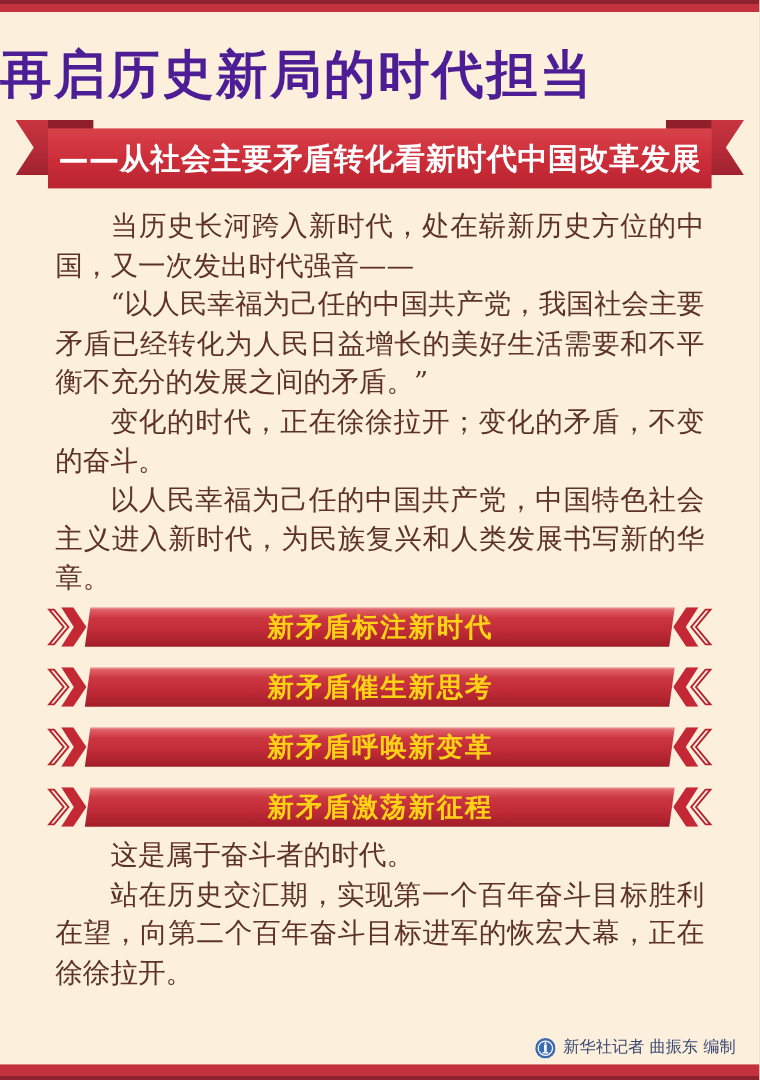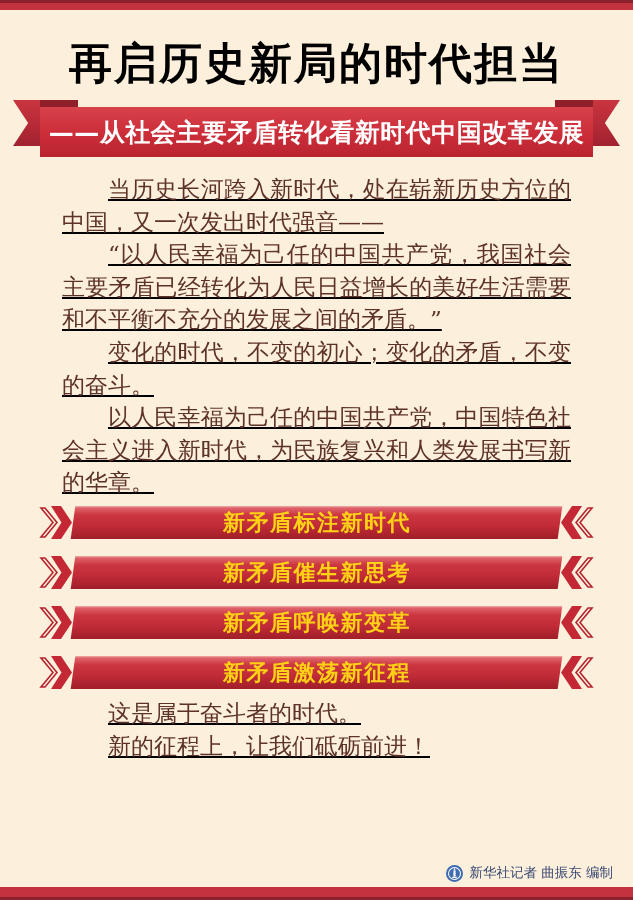--- a/index.html
+++ b/index.html
@@ -10,46 +10,46 @@
     background:#fcefdb;
     overflow:hidden;
     font-family:"DejaVu Sans","Liberation Sans",sans-serif;
   }
   .top-bar{
     height:10px;
     background:linear-gradient(180deg,#8c222e 0 3px,#c43240 3px);
   }
   .main-title{
     margin-top:28px;
-    text-align:center;
+    text-align:left;
     font-size:43px;
     line-height:50px;
     font-weight:bold;
     letter-spacing:2px;
-    color:#000000;
+    color:#4c1d95;
   }
   
   .ribbon{position:relative;height:57px;margin-top:12px;}
   .ribbon-tail{position:absolute;top:0;width:36px;height:46px;
     background:linear-gradient(180deg,#c93540 0%,#b52a36 55%,#a02230 100%);}
   .ribbon-tail.left{left:13px;clip-path:polygon(0 0,100% 0,100% 100%,0 100%,42% 50%);}
   .ribbon-tail.right{right:13px;clip-path:polygon(0 0,100% 0,58% 50%,100% 100%,0 100%);}
   .ribbon-fold{position:absolute;top:0;height:8px;width:38px;background:#8f1f29;}
   .ribbon-fold.left{left:40px;clip-path:polygon(0 0,100% 0,100% 100%,0 100%);}
   .ribbon-fold.right{right:40px;clip-path:polygon(0 0,100% 0,100% 100%,0 100%);}
   .ribbon-band{
     position:absolute;left:40px;right:40px;top:7px;bottom:0;
     background:linear-gradient(180deg,#d8414b 0%,#cb2d38 55%,#b92430 100%);
     display:flex;align-items:center;justify-content:center;
   }
   .ribbon-band span{
     color:#ffffff;font-weight:bold;font-size:25px;letter-spacing:0.5px;
   }
   
-  .content{padding:0 62px;text-decoration:underline;}
+  .content{padding:0 46px;}
   .content.intro{margin-top:16px;}
   .content.closing{margin-top:8px;}
   .content p{
     margin:0;
     font-family:"DejaVu Serif","Liberation Serif",serif;
     font-size:23px;
     line-height:32.6px;
     color:#5d3329;
     text-align:justify;
     text-indent:2em;
@@ -103,21 +103,21 @@
     <div class="ribbon-fold left"></div>
     <div class="ribbon-fold right"></div>
     <div class="ribbon-band">
       <span>——从社会主要矛盾转化看新时代中国改革发展</span>
     </div>
   </div>
 
   <div class="content intro">
     <p>当历史长河跨入新时代，处在崭新历史方位的中国，又一次发出时代强音——</p>
     <p>“以人民幸福为己任的中国共产党，我国社会主要矛盾已经转化为人民日益增长的美好生活需要和不平衡不充分的发展之间的矛盾。”</p>
-    <p>变化的时代，不变的初心；变化的矛盾，不变的奋斗。</p>
+    <p>变化的时代，正在徐徐拉开；变化的矛盾，不变的奋斗。</p>
     <p>以人民幸福为己任的中国共产党，中国特色社会主义进入新时代，为民族复兴和人类发展书写新的华章。</p>
   </div>
 
   <div class="banners">
     <div class="banner">
       <div class="chev left">
         <svg viewBox="0 0 34 33">
           <path d="M3 2 L7 2 L19 16.5 L7 31 L3 31 L15 16.5 Z" fill="none" stroke="#b5242f" stroke-width="1.6"></path>
           <path d="M13 0 L23 0 L34 16.5 L23 33 L13 33 L23.5 16.5 Z" fill="#c32834"></path>
         </svg>
@@ -180,21 +180,21 @@
         <svg viewBox="0 0 34 33">
           <path d="M3 2 L7 2 L19 16.5 L7 31 L3 31 L15 16.5 Z" fill="none" stroke="#b5242f" stroke-width="1.6"></path>
           <path d="M13 0 L23 0 L34 16.5 L23 33 L13 33 L23.5 16.5 Z" fill="#c32834"></path>
         </svg>
       </div>
     </div>
   </div>
 
   <div class="content closing">
     <p>这是属于奋斗者的时代。</p>
-    <p>新的征程上，让我们砥砺前进！</p>
+    <p>站在历史交汇期，实现第一个百年奋斗目标胜利在望，向第二个百年奋斗目标进军的恢宏大幕，正在徐徐拉开。</p>
   </div>
 
   <div class="credit">
     <svg viewBox="0 0 20 20">
       <circle cx="10" cy="10" r="10" fill="#3d6ab2"></circle>
       <circle cx="10" cy="10" r="7.6" fill="#ffffff"></circle>
       <circle cx="10" cy="10" r="6.4" fill="#3d6ab2"></circle>
       <path d="M10 3.5 L11.2 6 L8.8 6 Z" fill="#ffffff"></path>
       <rect x="8.7" y="6.3" width="2.6" height="7.2" fill="#ffffff"></rect>
       <rect x="7.4" y="9" width="5.2" height="1" fill="#3d6ab2" opacity="0.0"></rect>

